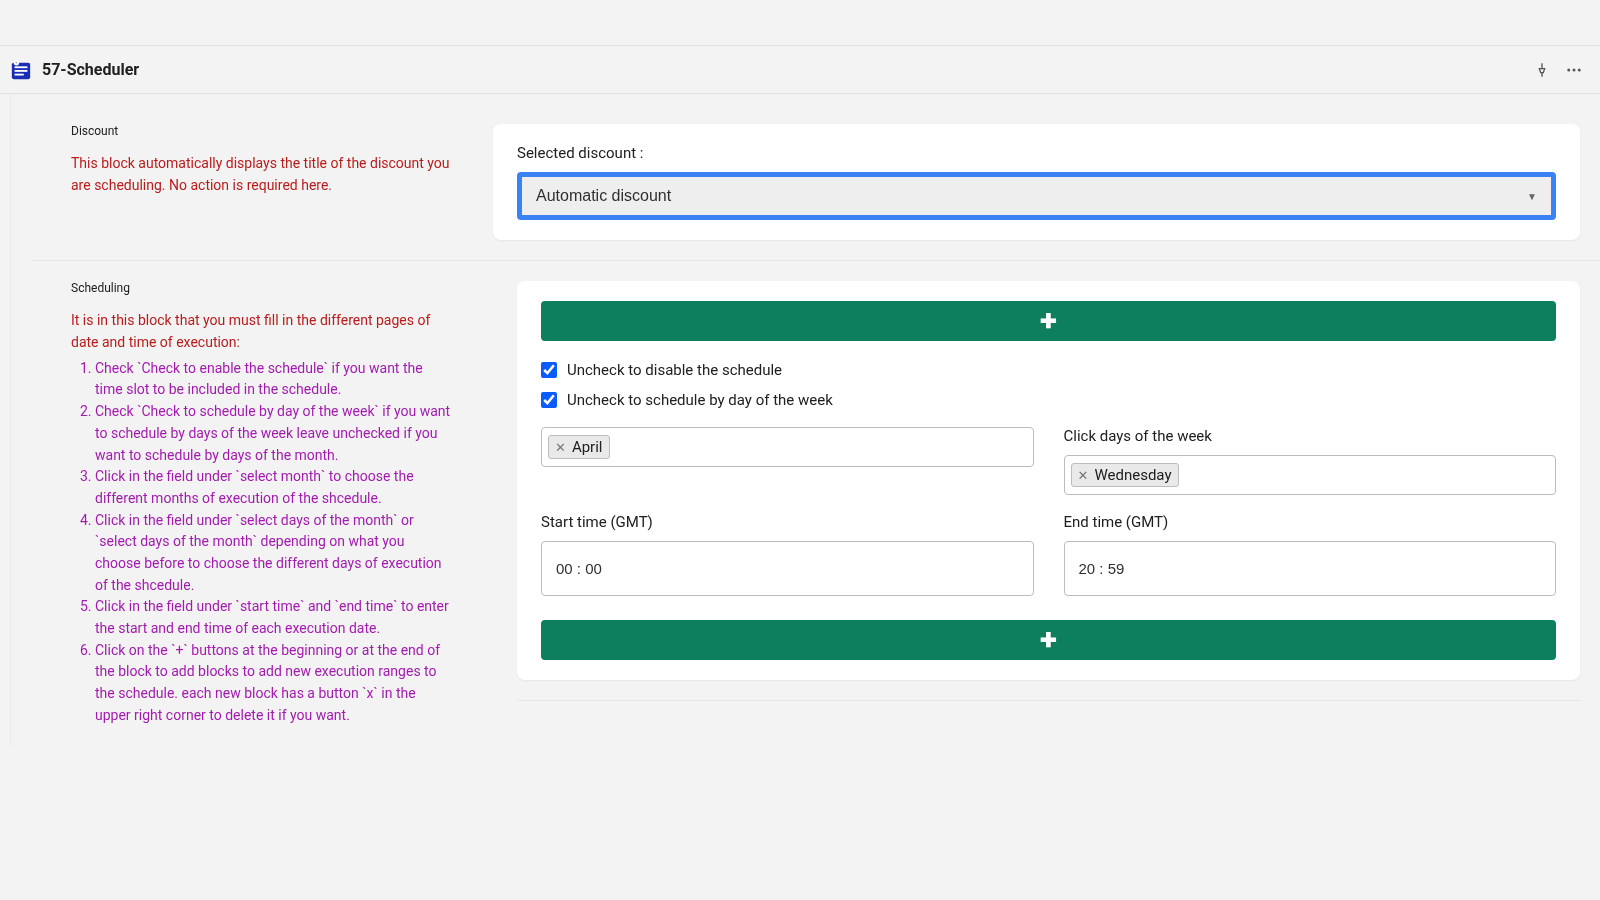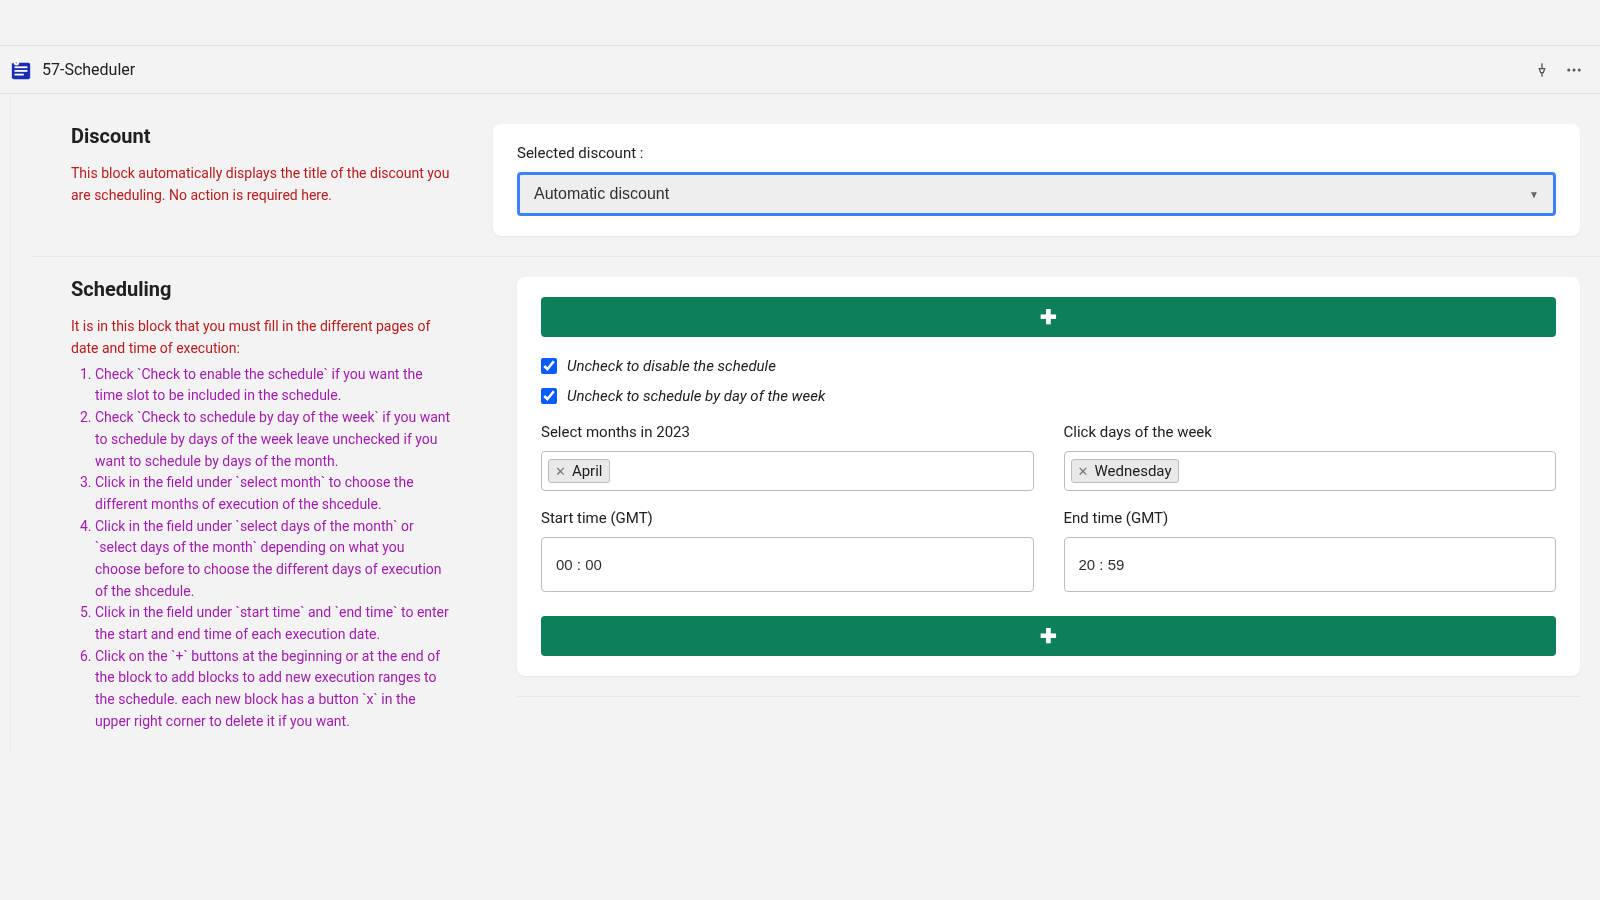--- a/index.html
+++ b/index.html
@@ -23,21 +23,21 @@
   }
   .header .app-icon {
     width: 22px; height: 22px;
     margin-right: 10px;
     display: inline-flex;
     align-items: center;
     justify-content: center;
   }
   .header .title {
     font-size: 16px;
-    font-weight: 400;
+    font-weight: 700;
   }
   .header .spacer { flex: 1; }
   .header .hdr-btn {
     width: 32px; height: 32px;
     display: inline-flex;
     align-items: center;
     justify-content: center;
     cursor: pointer;
     color: #444;
   }
@@ -52,22 +52,22 @@
     padding-bottom: 20px;
     border-bottom: 1px solid #e5e5e5;
     margin-bottom: 20px;
   }
   .section.noborder { border-bottom: none; gap: 24px; }
   .left-col {
     flex: 0 0 462px;
     padding: 0 40px 0 40px;
   }
   .left-col h2 {
-    font-size: 20px;
-    font-weight: 700;
+    font-size: 12px;
+    font-weight: 400;
     margin-bottom: 14px;
   }
   .left-col p {
     font-size: 14px;
     line-height: 1.6;
     color: #b91c1c;
   }
   .left-col ol {
     padding-left: 24px;
     margin-top: 4px;
@@ -93,21 +93,21 @@
     margin-bottom: 10px;
     display: block;
   }
   .select-wrap {
     position: relative;
     width: 100%;
   }
   .select-field {
     width: 100%;
     background: #eeeeee;
-    border: 3px solid #3b82f6;
+    border: 5px solid #3b82f6;
     border-radius: 4px;
     padding: 10px 14px;
     font-size: 16px;
     color: #303030;
     text-align: left;
     cursor: pointer;
     display: flex;
     align-items: center;
     justify-content: space-between;
   }
@@ -134,21 +134,21 @@
   .chk-row {
     display: flex;
     align-items: center;
     gap: 10px;
     margin-bottom: 12px;
   }
   .chk-row input[type=checkbox] {
     width: 16px; height: 16px;
     accent-color: #0b5cff;
   }
-  .chk-row label { font-size: 15px; font-style: italic; }
+  .chk-row label { font-size: 15px; }
   .two-col {
     display: flex;
     gap: 30px;
     margin-top: 18px;
   }
   .fcol { flex: 1; }
   .flabel {
     font-size: 15px;
     margin-bottom: 10px;
     display: block;
@@ -266,21 +266,20 @@
           <input type="checkbox" checked="" style="">
           <label>Uncheck to disable the schedule</label>
         </div>
         <div class="chk-row">
           <input type="checkbox" checked="" style="">
           <label>Uncheck to schedule by day of the week</label>
         </div>
 
         <div class="two-col">
           <div class="fcol">
-            <span class="flabel">Select months in 2023</span>
             <div class="tagbox">
               <span class="tag">
                 <span class="x">✕</span>
                 <span>April</span>
               </span>
             </div>
           </div>
           <div class="fcol">
             <span class="flabel">Click days of the week</span>
             <div class="tagbox">

